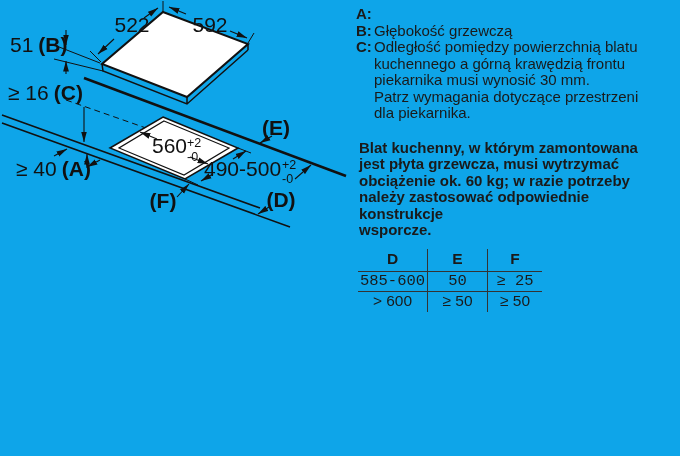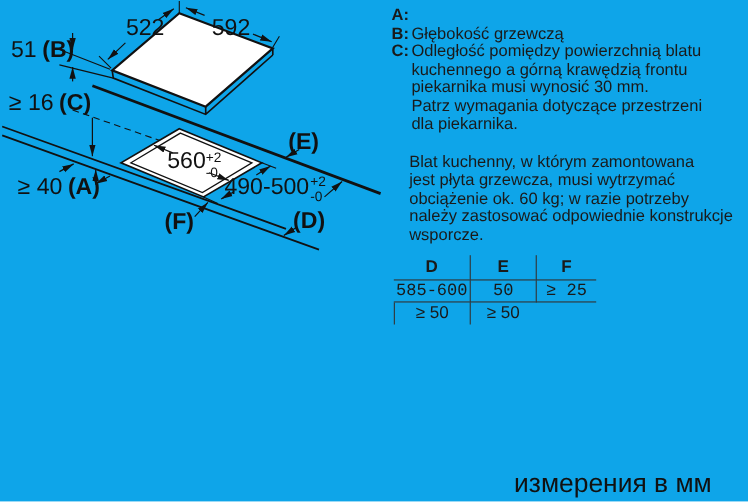--- a/index.html
+++ b/index.html
@@ -11,21 +11,21 @@
   .diagram-svg text { fill:#111; font-family:"Liberation Sans", sans-serif; }
   .diagram-svg .dim  { font-size:21px; }
   .diagram-svg .lblb { font-weight:bold; }
   .diagram-svg .tol  { font-size:12.5px; }
 
   .right-col { position:absolute; left:356px; top:6px; width:320px;
                font-size:15px; line-height:16.5px; }
   .legend-item { display:flex; }
   .legend-item .key { font-weight:bold; width:18px; flex:none; }
   .legend-item .txt { white-space:pre-line; }
-  .note { margin:18px 0 0 16px; white-space:pre-line; }
+  .note { margin:18px 0 0 3px; white-space:pre-line;font-weight:bold; }
 
   .tbl { margin:10px 0 0 2px; width:184px; display:grid;
          grid-template-columns:69px 60px 55px; font-size:15.5px; }
   .tbl .cell { display:flex; align-items:center; justify-content:center; }
   .tbl .h   { font-weight:bold; height:22px; border-bottom:1.5px solid #333; }
   .tbl .r1  { height:19px; border-bottom:1.5px solid #333;font-family:Liberation Mono, monospace; }
   .tbl .r2  { height:20px; }
   .tbl .vsep { border-left:1.5px solid #333; }
 
   .caption { position:absolute; right:33px; bottom:2px; font-size:24px; color:#111; }
@@ -136,21 +136,21 @@
 
     <div class="tbl">
       <div class="cell h">D</div>
       <div class="cell h vsep">E</div>
       <div class="cell h vsep">F</div>
 
       <div class="cell r1">585-600</div>
       <div class="cell r1 vsep">50</div>
       <div class="cell r1 vsep">≥ 25</div>
 
+      <div class="cell r2">&gt; 600</div>
       <div class="cell r2 vsep">≥ 50</div>
       <div class="cell r2 vsep">≥ 50</div>
     </div>
 
   </div>
 
-  <div class="caption">измерения в мм</div>
 
 </div>
 
 </body></html>

